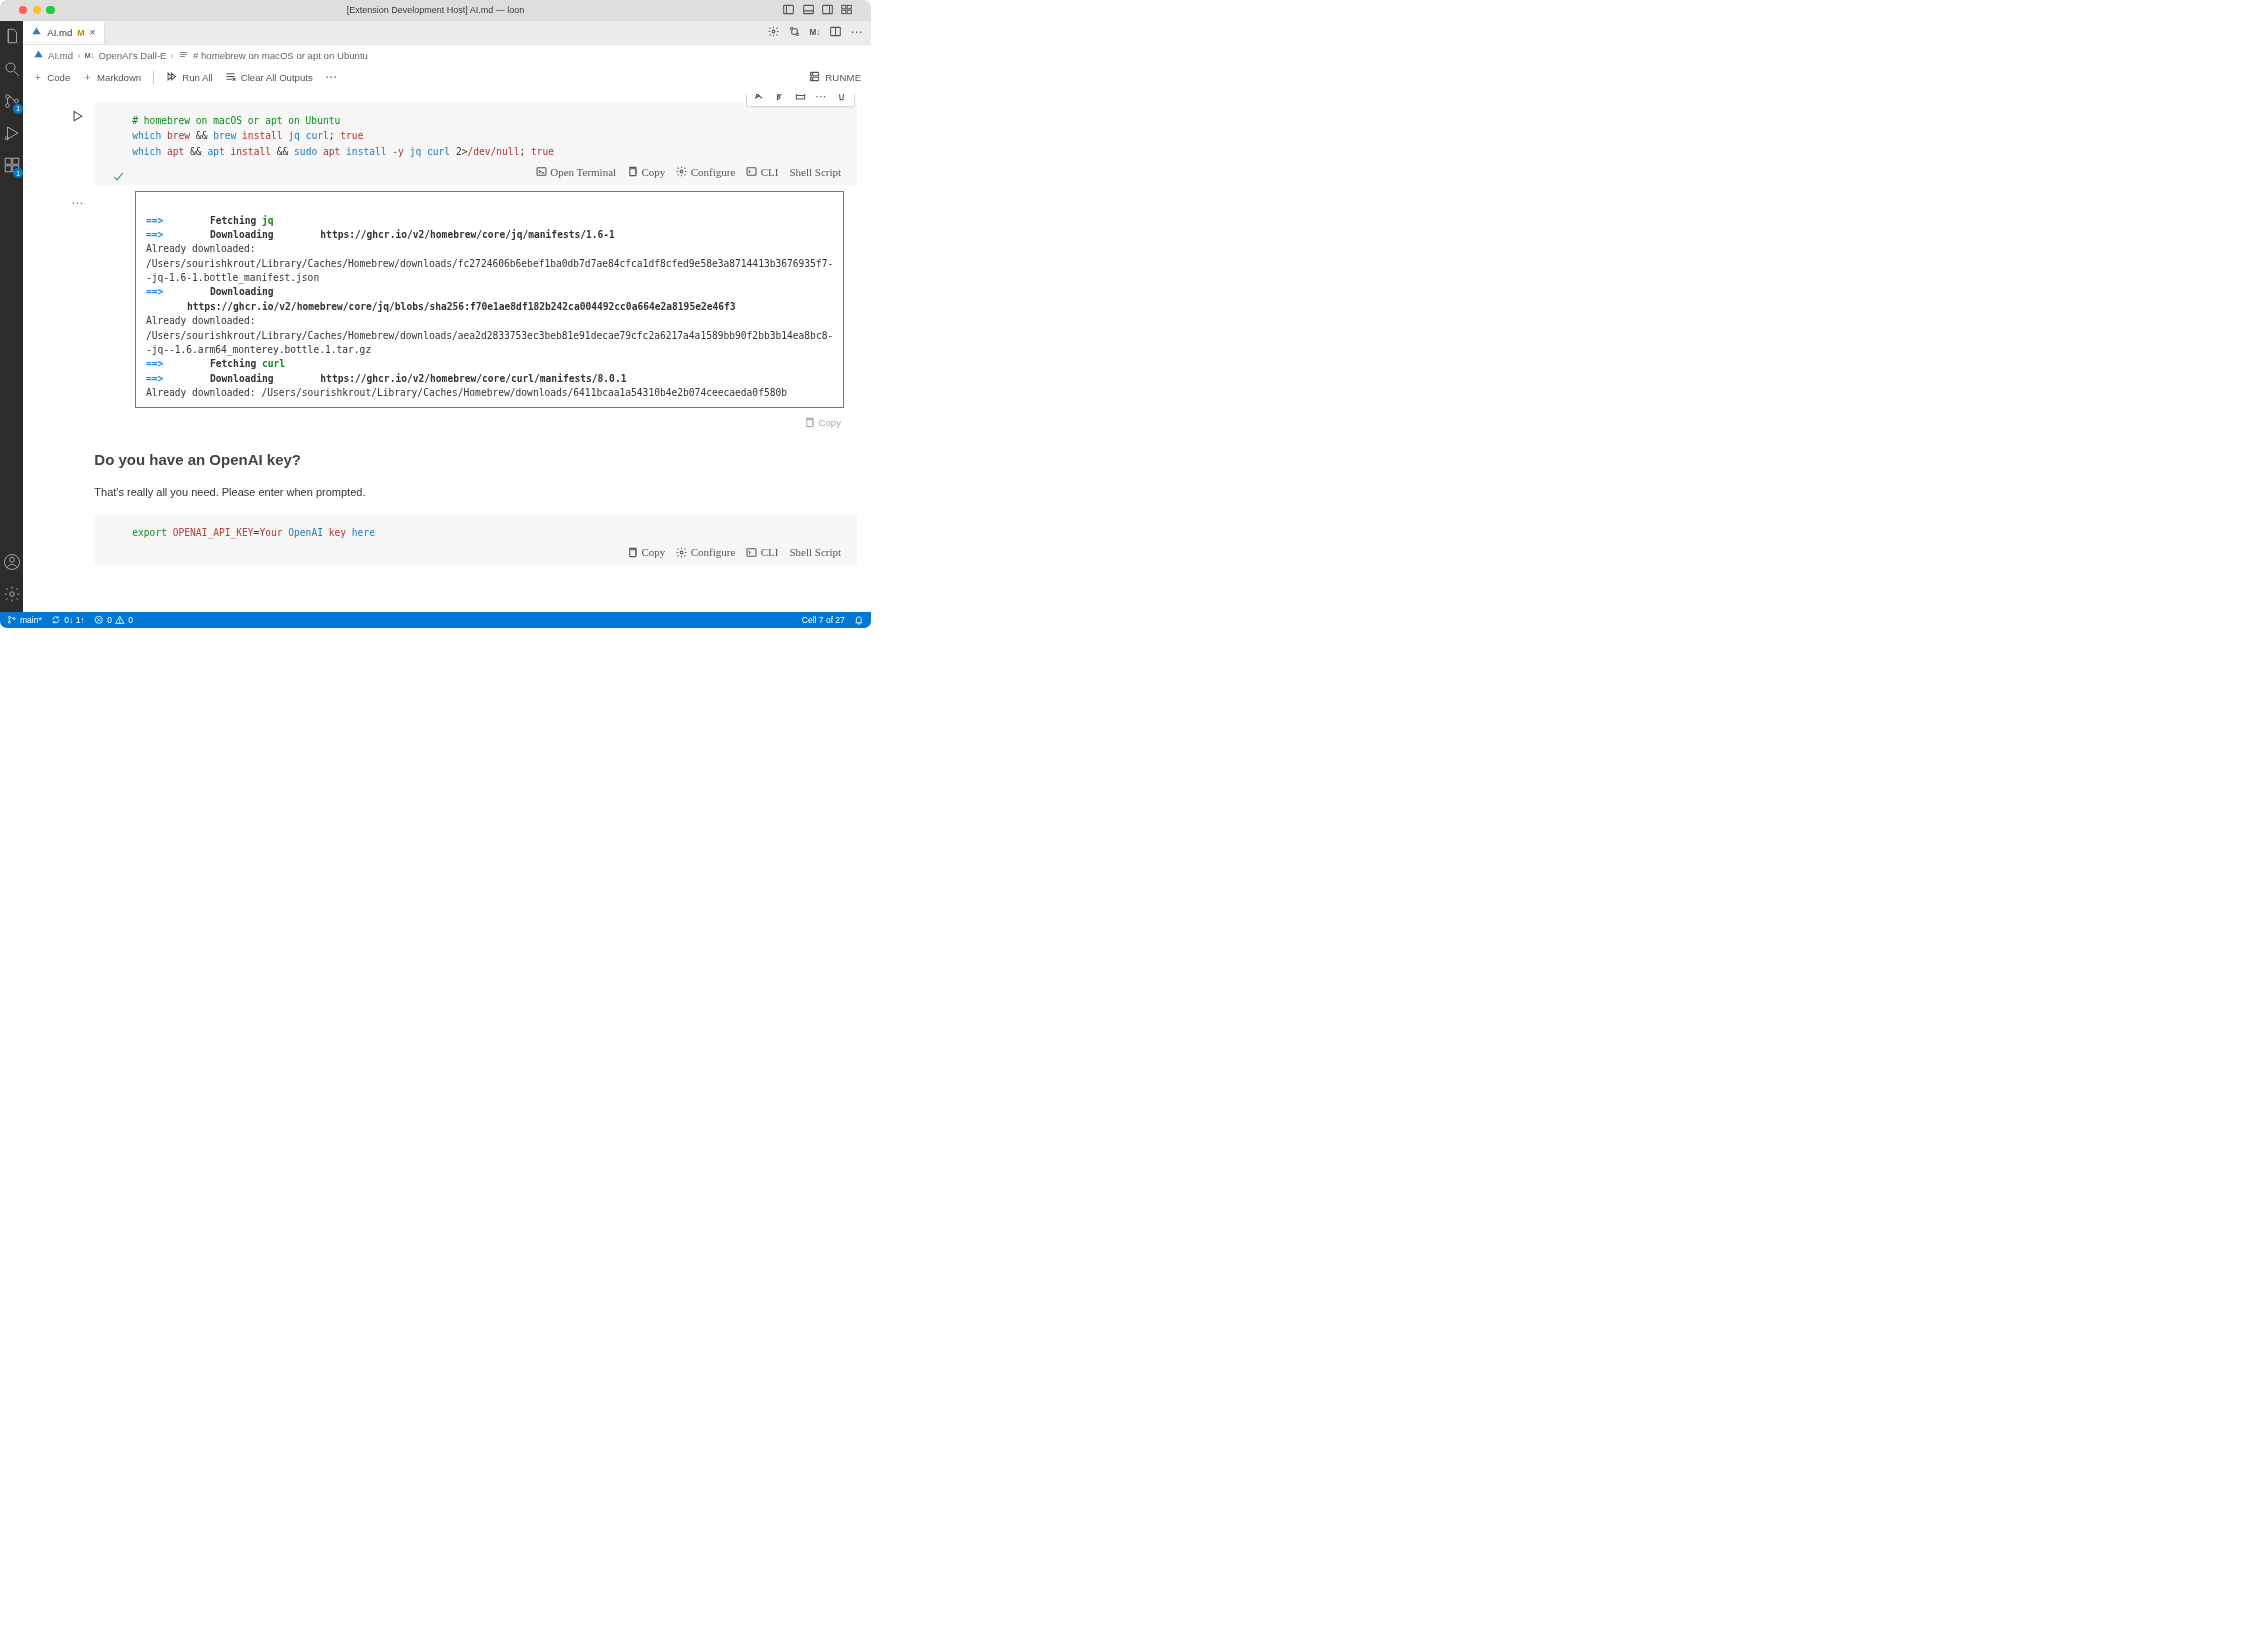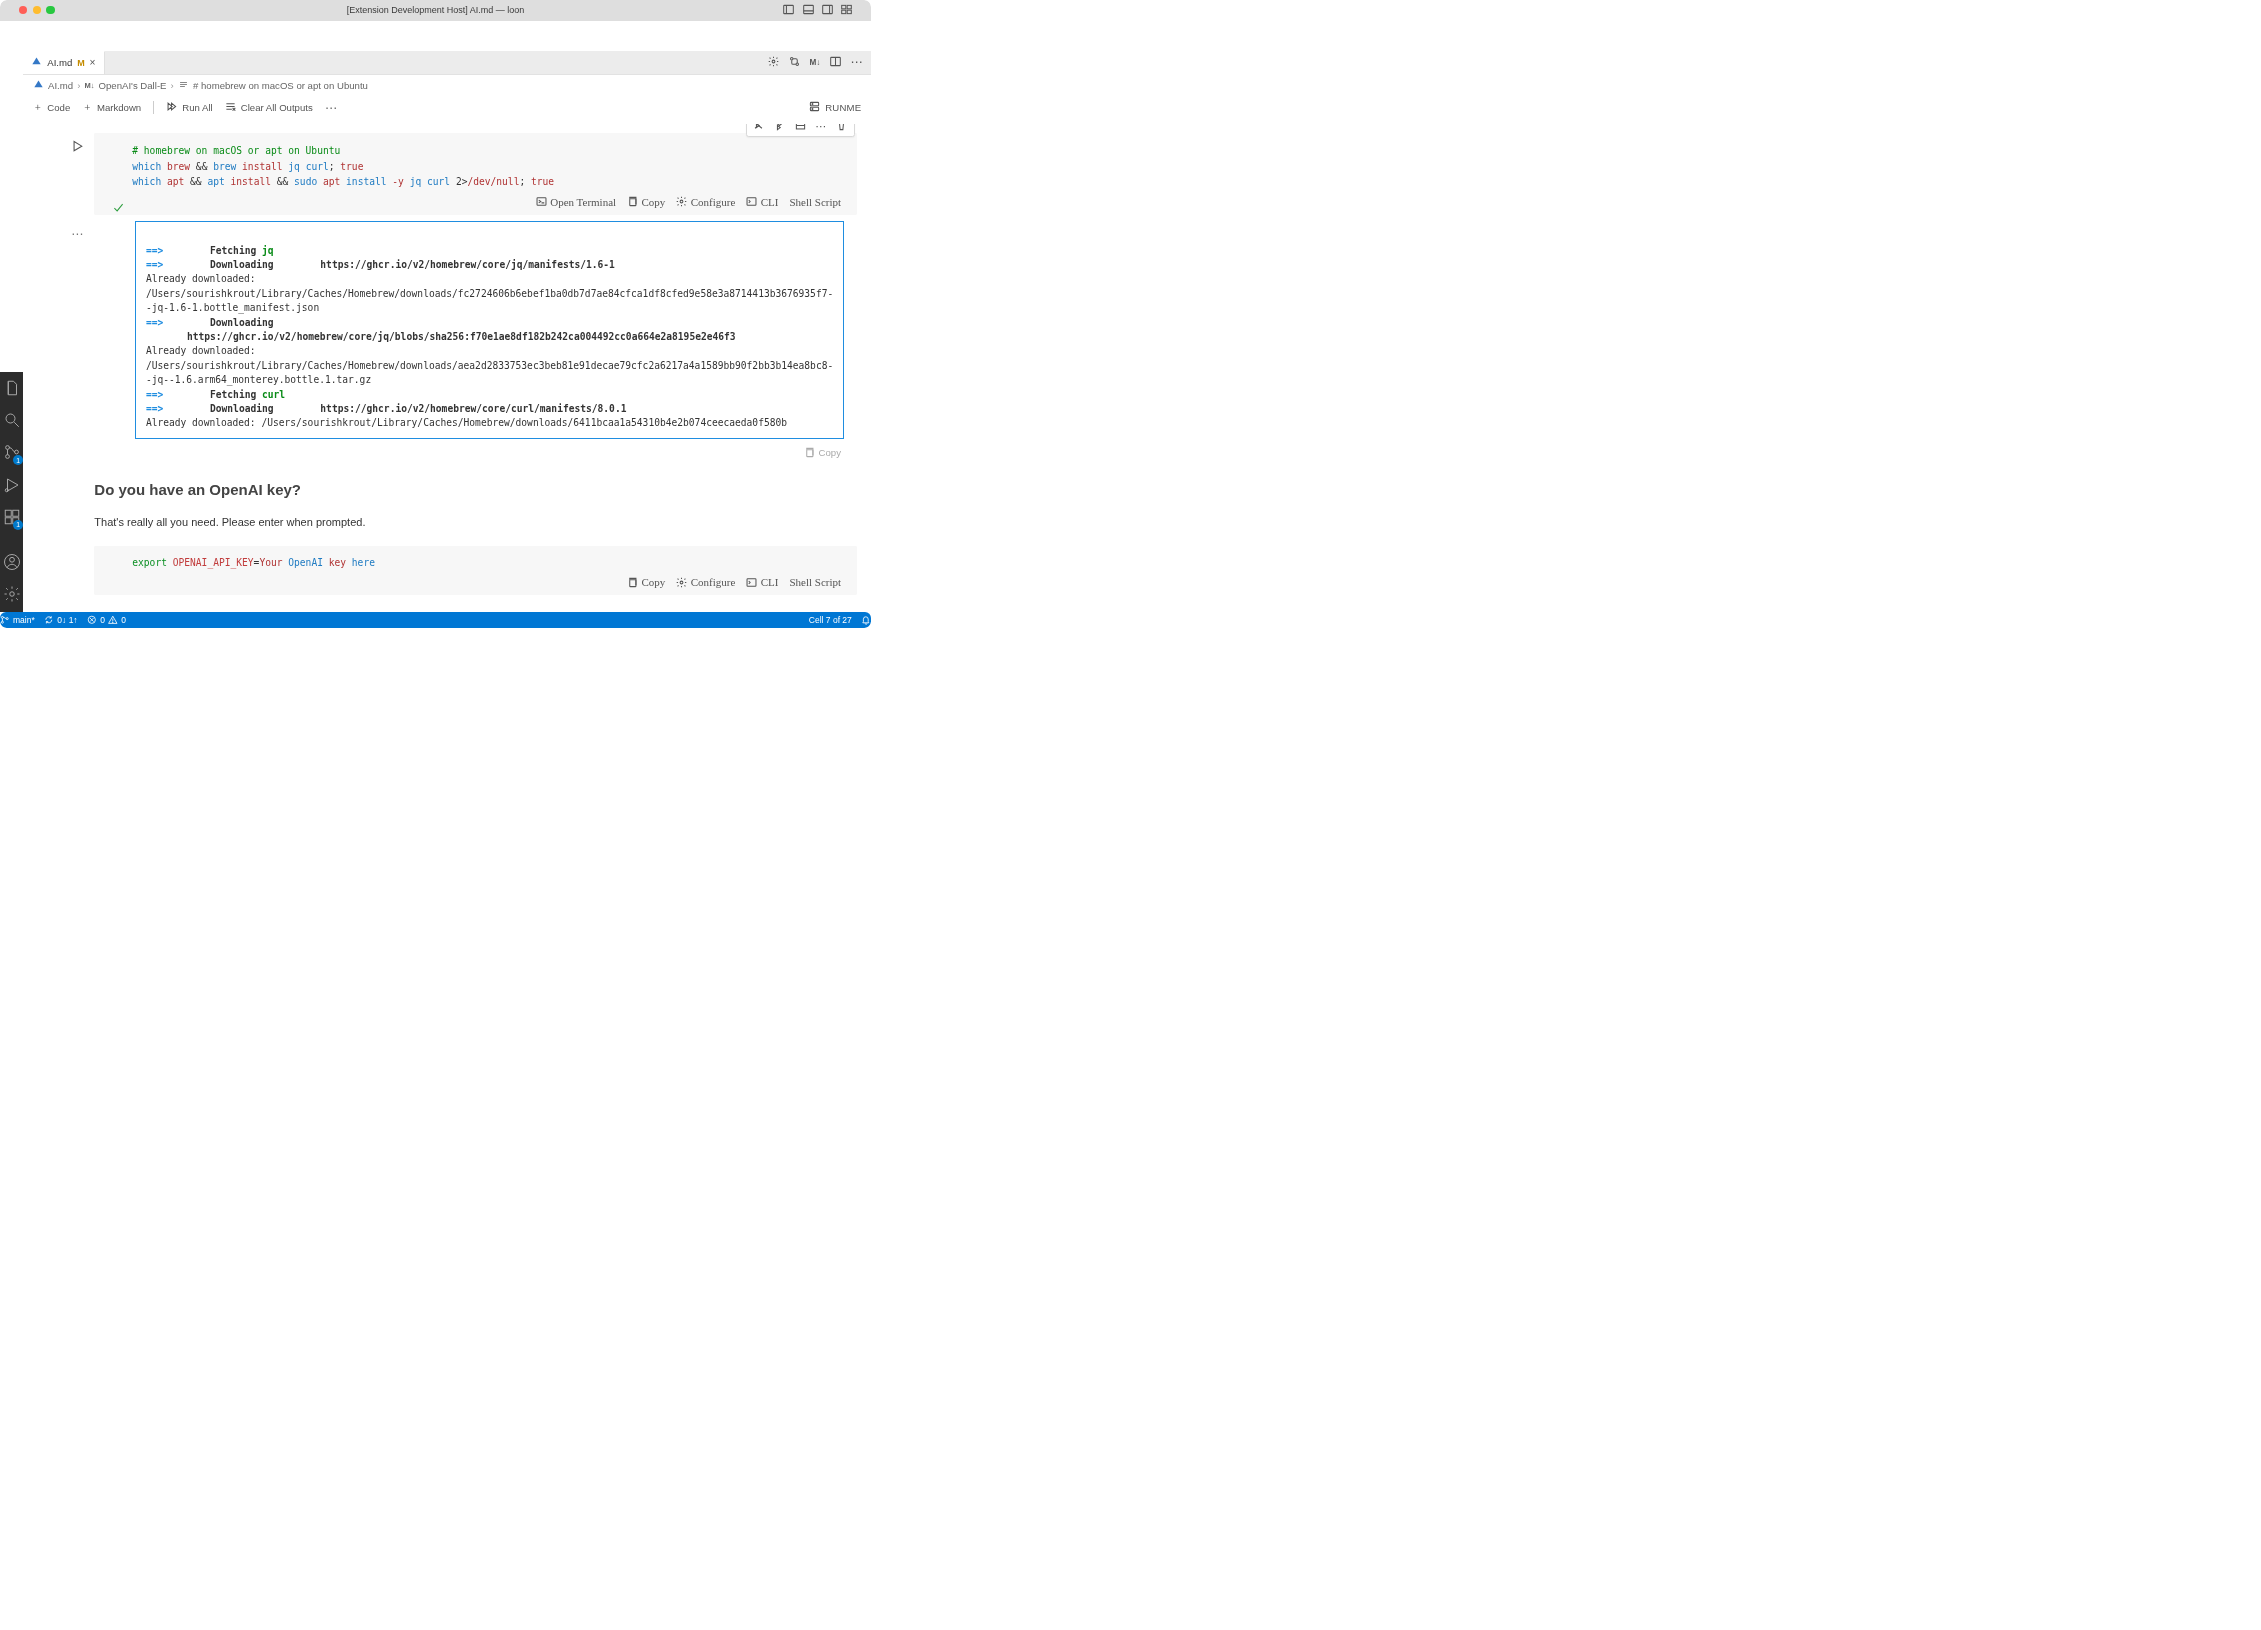--- a/index.html
+++ b/index.html
@@ -27,21 +27,21 @@
   .tl-close { background: #ff5f57; }
   .tl-min { background: #febc2e; }
   .tl-max { background: #28c840; }
   .titlebar-title {
     position: absolute; left: 0; right: 0; text-align: center;
     font-size: 9px; color: #3a3a3a; pointer-events: none;
   }
   .titlebar-right { margin-left: auto; display: flex; gap: 8.2px; color: #555; }
   .titlebar-right svg { width: 11px; height: 11px; }
 
-  .main-wrap { display: flex; height: calc(100% - 20.5px - 16.4px); align-items: flex-end; }
+  .main-wrap { display: flex; height: calc(100% - 20.5px - 16.4px); }
 
   .activity-bar {
     width: 34px; background: #2c2c2c; display: flex; flex-direction: column;
     align-items: center; padding-top: 6.8px; gap: 12.3px; color: #aaa;
   }
   .activity-bar .ab-spacer { flex: 1; }
   .activity-bar .ab-item { position: relative; cursor: pointer; }
   .activity-bar svg { width: 18px; height: 18px; stroke: #aaa; fill: none; stroke-width: 1.3; }
   .badge {
     position: absolute; bottom: -2px; right: -2.7px; background: #007acc; color: #fff;
@@ -140,21 +140,21 @@
   .o-bold { font-weight: bold; margin-left: 41px; }
   .o-green { color: #098b17; font-weight: bold; }
 
   .output-copy {
     display: flex; justify-content: flex-end; padding: 4.1px 16.4px 0 0;
     color: #aaa; font-size: 9.6px; gap: 3.4px; align-items: center;
   }
 
   .status-bar {
     height: 16.4px; background: #0077d4; color: #fff; display: flex; align-items: center;
-    font-size: 8.5px; padding: 0 0; gap: 9.6px; border-radius: 6px;
+    font-size: 8.5px; padding: 0 7px; gap: 9.6px;
   }
   .status-bar .sb-spacer { flex: 1; }
   .status-bar .sb-item { display: flex; align-items: center; gap: 3.4px; cursor: pointer; }
   .status-bar svg { width: 9.6px; height: 9.6px; }
 
   
   .ico { width: 11px; height: 11px; stroke: currentColor; fill: none; stroke-width: 1.5; }
 </style>
 </head>
 <body>

